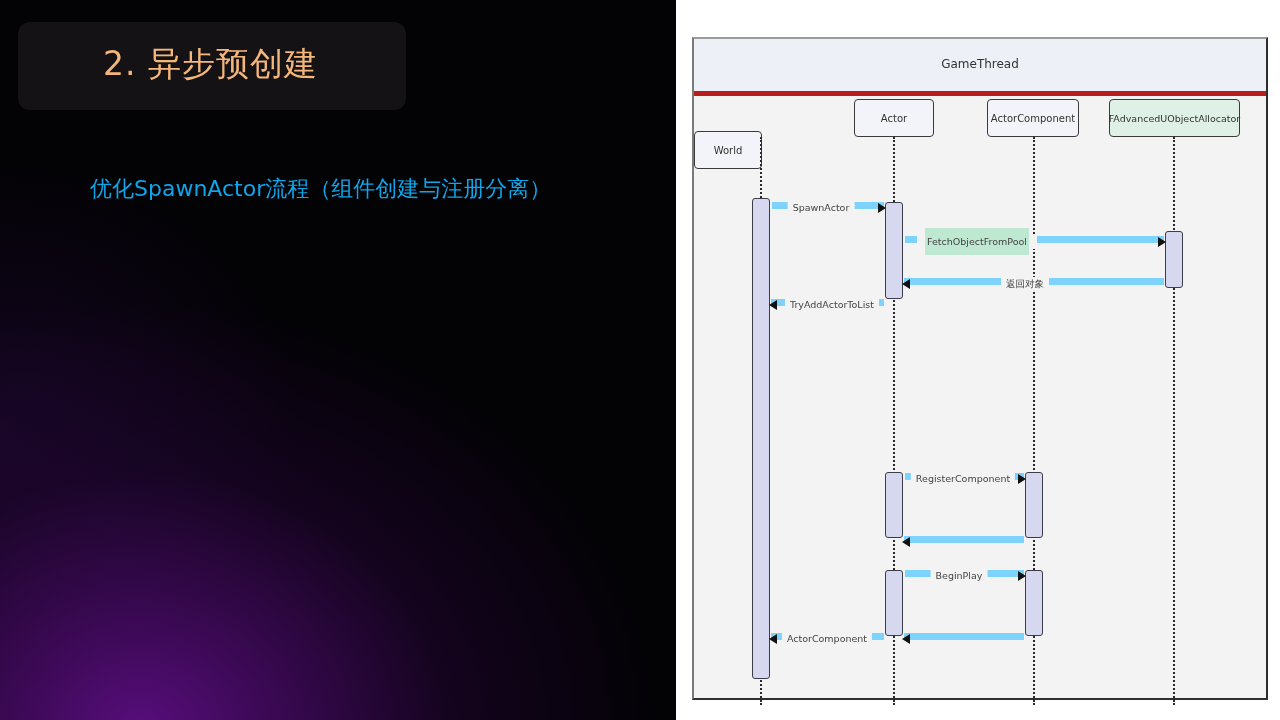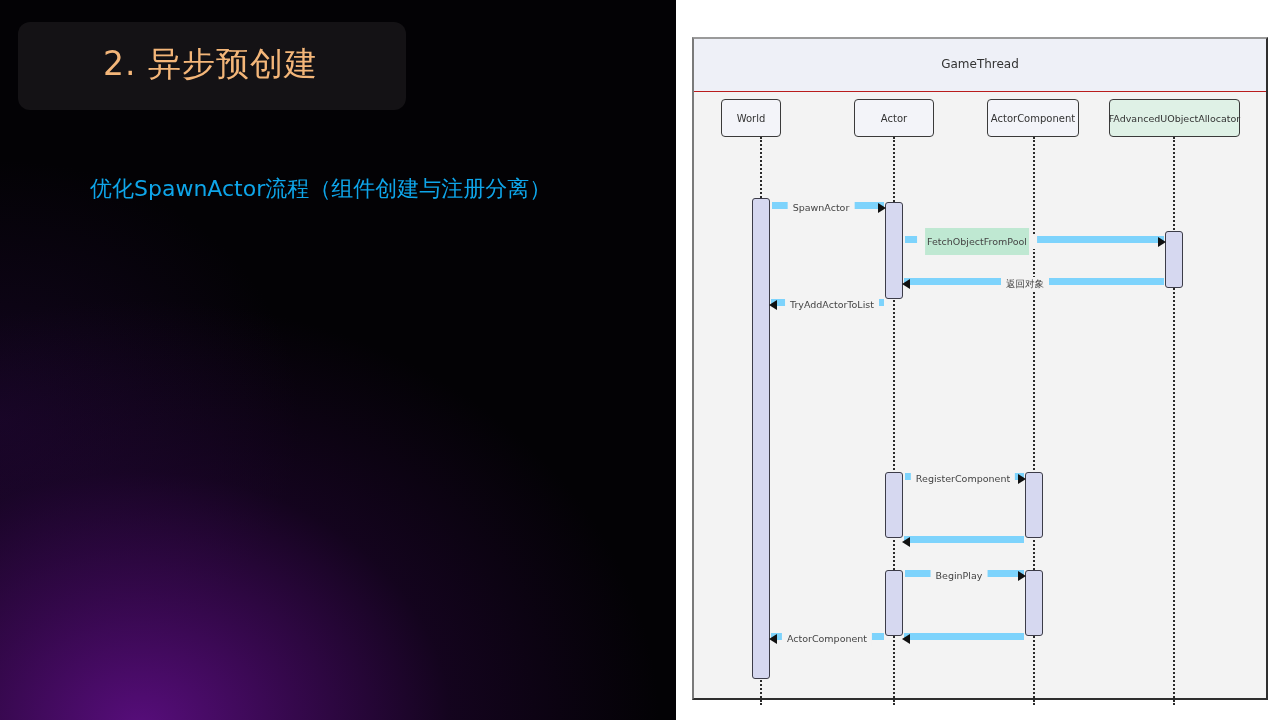--- a/index.html
+++ b/index.html
@@ -34,21 +34,21 @@
     position:absolute; left:676px; top:0; width:604px; height:720px;
     background:#ffffff;
   }
   .frame {
     position:absolute; left:692px; top:37px; width:576px; height:663px;
     border:2px solid #2e2e2e; border-top-color:#9a9a9a; border-left-color:#7a7a7a;
     background:#f3f3f3; box-sizing:border-box;
   }
   .frame-header {
     position:absolute; left:0; top:0; right:0; height:52px;
-    background:#eef0f7; border-bottom:1px solid #b91c1c;
+    background:#eef0f7; border-bottom:5px solid #b91c1c;
   }
   .frame-title {
     position:absolute; left:0; right:0; top:18px; text-align:center;
     font-size:12px; color:#333;
   }
   .participant {
     position:absolute; top:99px; height:38px;
     border:1.5px solid #3a3a3a; border-radius:4px;
     background:#f3f4f9; box-sizing:border-box;
     display:flex; align-items:center; justify-content:center;
@@ -96,21 +96,21 @@
 </div>
 
 <div class="right-panel"></div>
 
 <div class="frame">
   <div class="frame-header">
     <div class="frame-title">GameThread</div>
   </div>
 </div>
 
-<div class="participant" style="left:721px; width:60px;">World</div>
+<div class="participant" style="left:694px; width:68px;margin-top:32px;">World</div>
 <div class="participant" style="left:854px; width:80px;">Actor</div>
 <div class="participant" style="left:987px; width:92px;">ActorComponent</div>
 <div class="participant green" style="left:1109px; width:131px;">FAdvancedUObjectAllocator</div>
 
 <div class="lifeline" style="left:760px;"></div>
 <div class="lifeline" style="left:893px;"></div>
 <div class="lifeline" style="left:1033px;"></div>
 <div class="lifeline" style="left:1173px;"></div>
 
 <div class="activation" style="left:752px; top:198px; height:481px;"></div>

